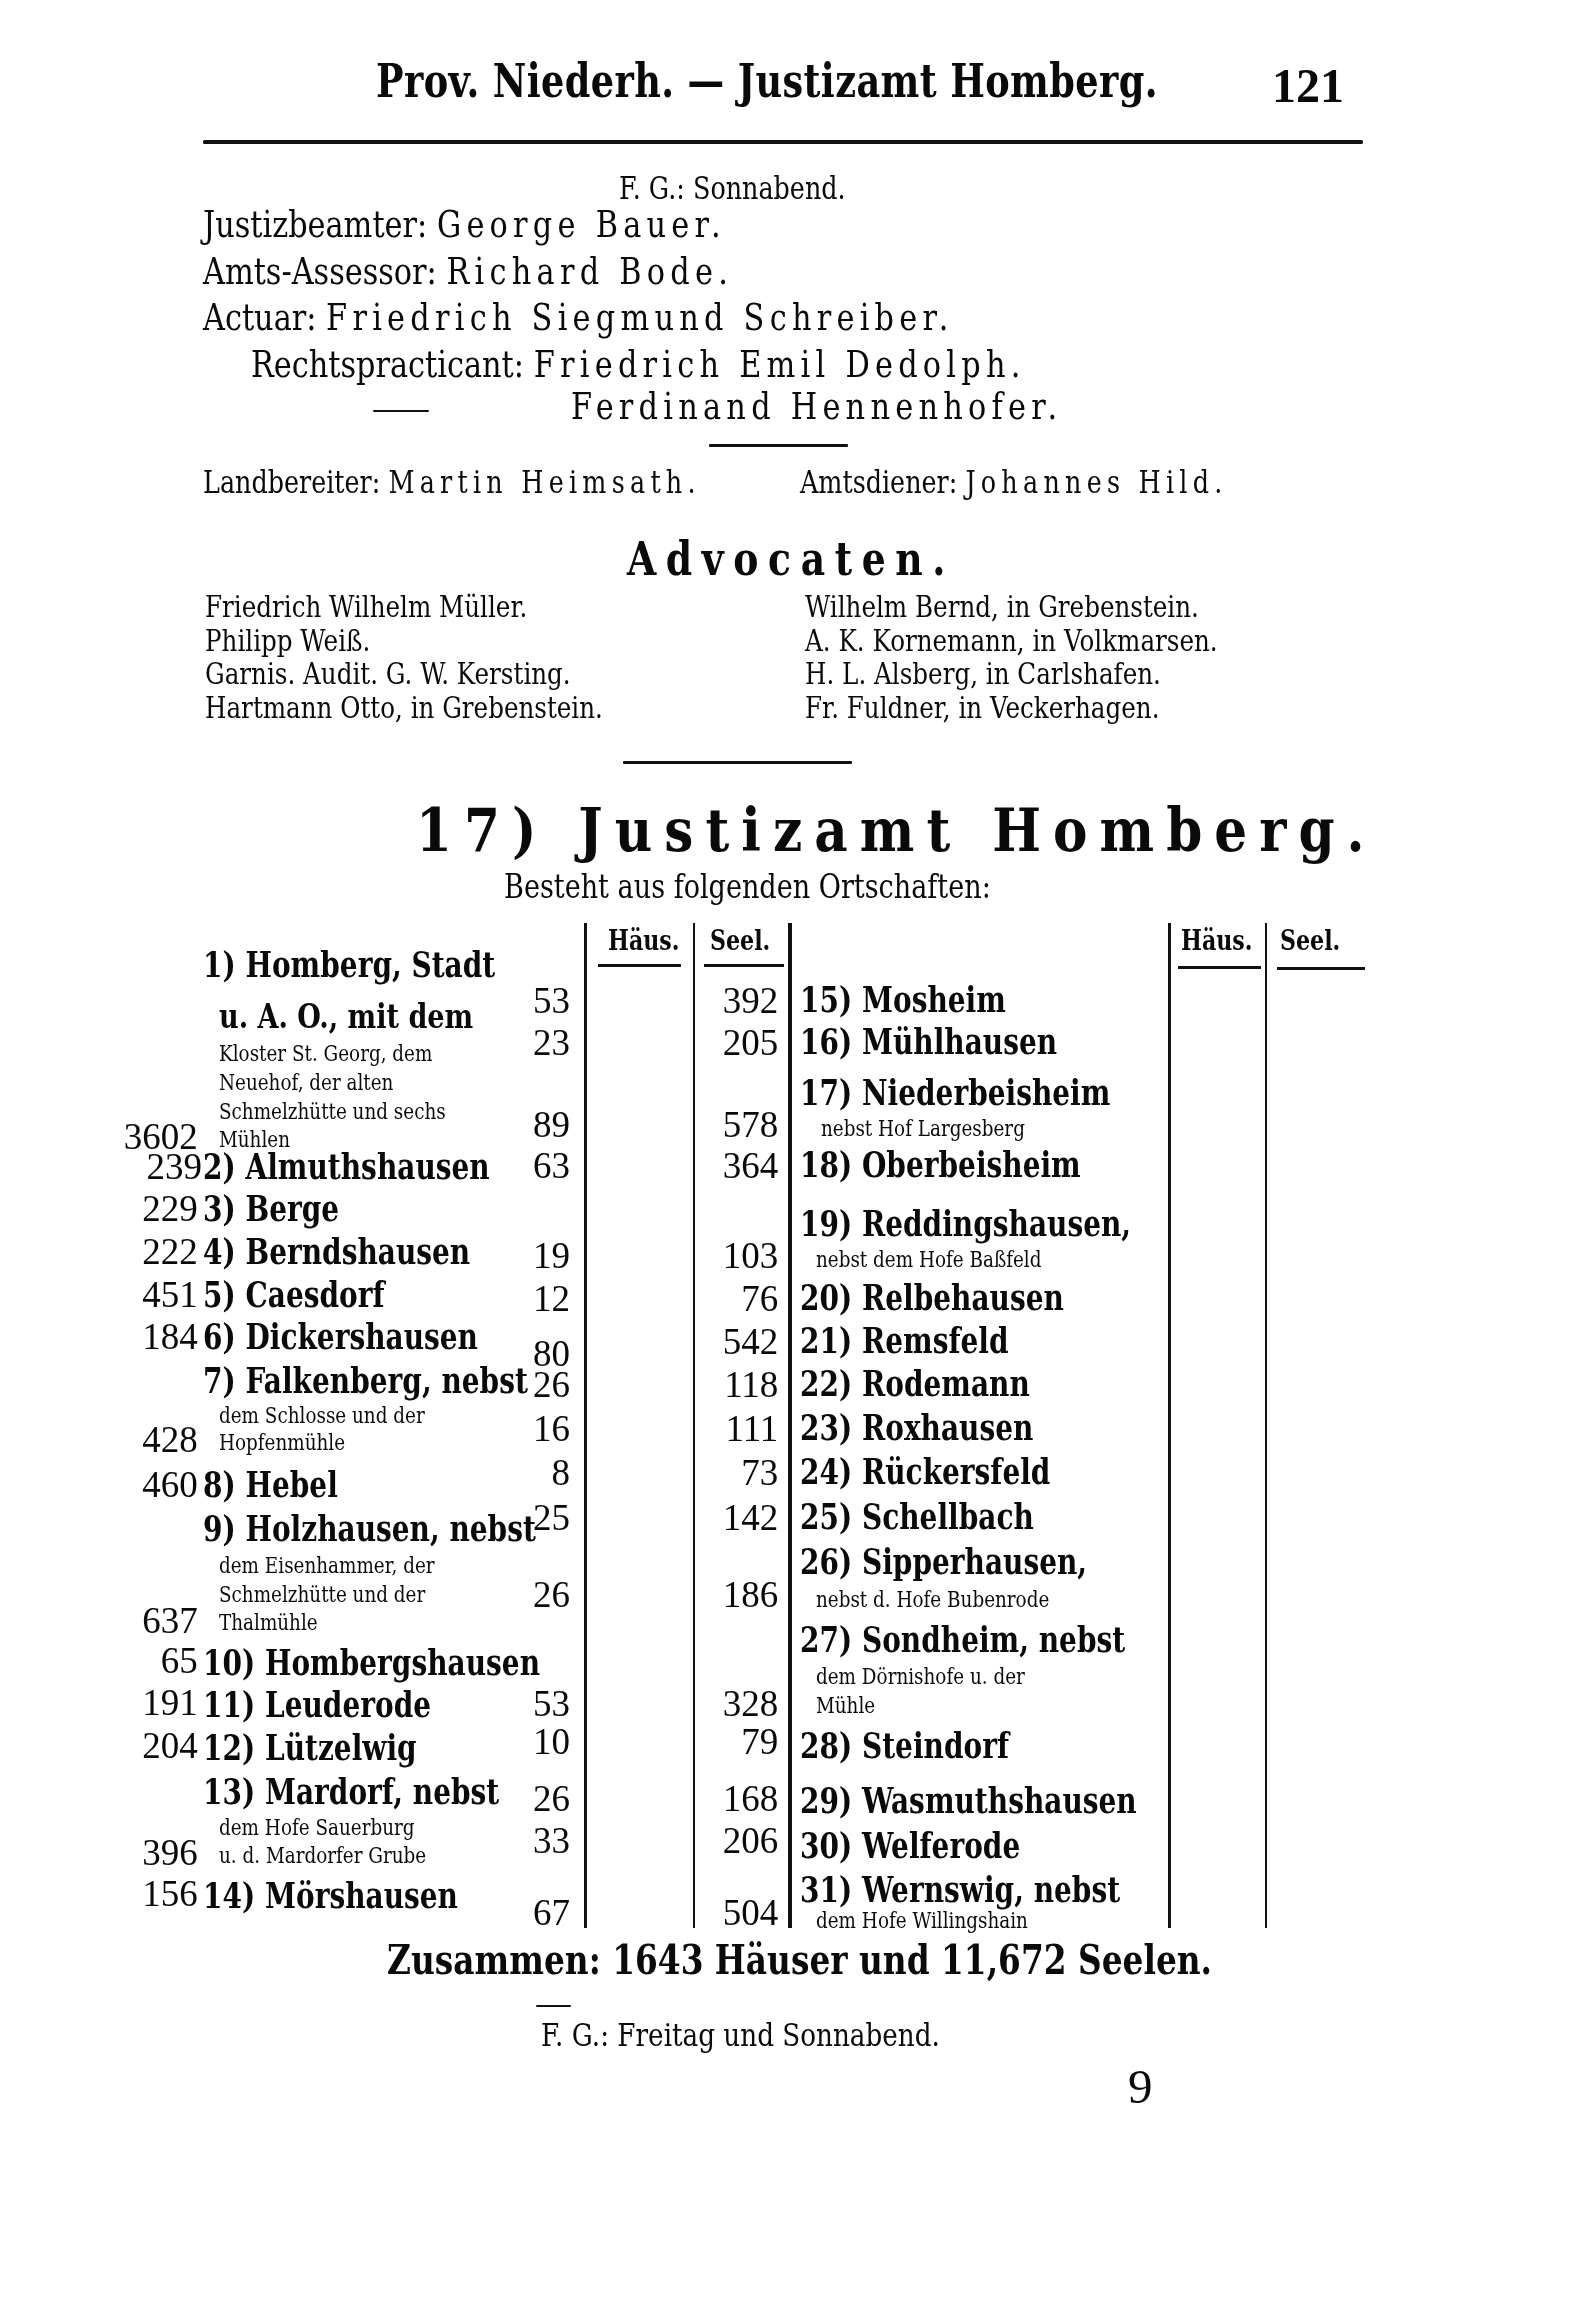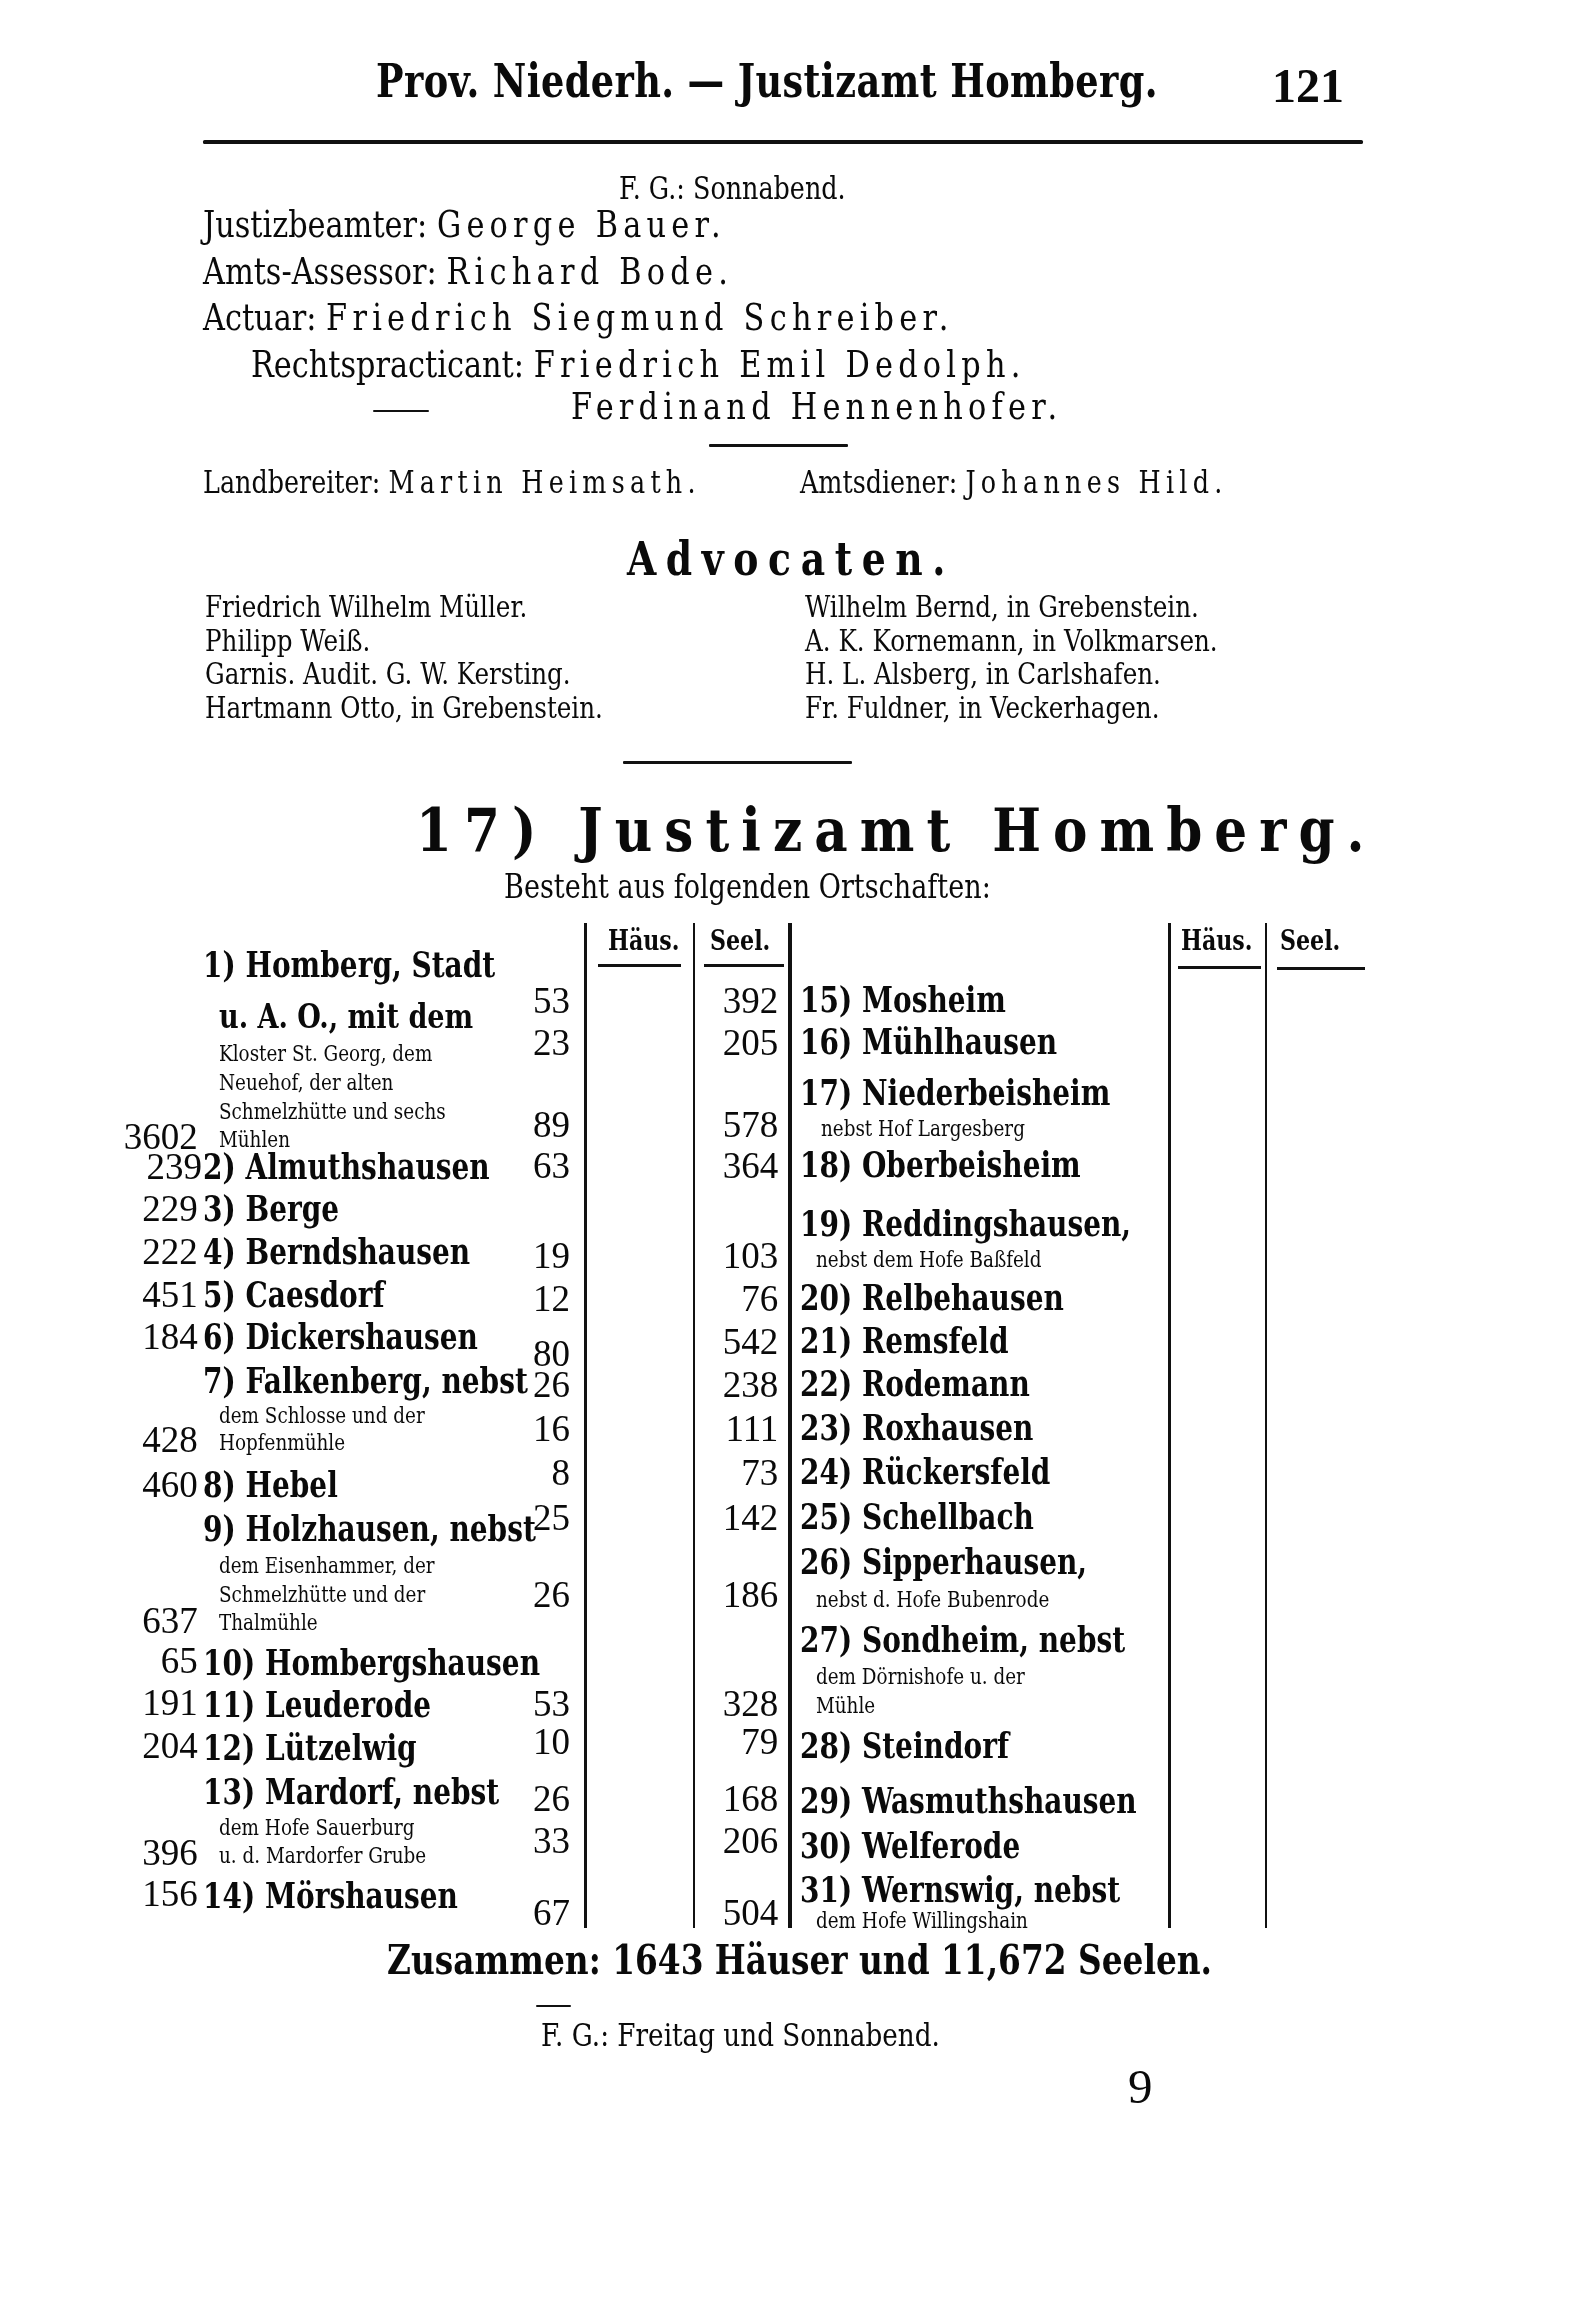--- a/index.html
+++ b/index.html
@@ -255,21 +255,21 @@
 
   <div class="row" style="top:408px;">
     <div class="name" style="left:10.7px;">21) Remsfeld</div>
     <div class="h" style="right:219px; top:12px;">80</div>
     <div class="s" style="right:10.7px; top:0;">542</div>
   </div>
 
   <div class="row" style="top:451px;">
     <div class="name" style="left:10.7px;">22) Rodemann</div>
     <div class="h" style="right:219px; top:0;">26</div>
-    <div class="s" style="right:10.7px; top:0;">238</div>
+    <div class="s" style="right:10.7px; top:0;">118</div>
   </div>
 
   <div class="row" style="top:495px;">
     <div class="name" style="left:10.7px;">23) Roxhausen</div>
     <div class="h" style="right:219px; top:0;">16</div>
     <div class="s" style="right:10.7px; top:0;">111</div>
   </div>
 
   <div class="row" style="top:539px;">
     <div class="name" style="left:10.7px;">24) Rückersfeld</div>

